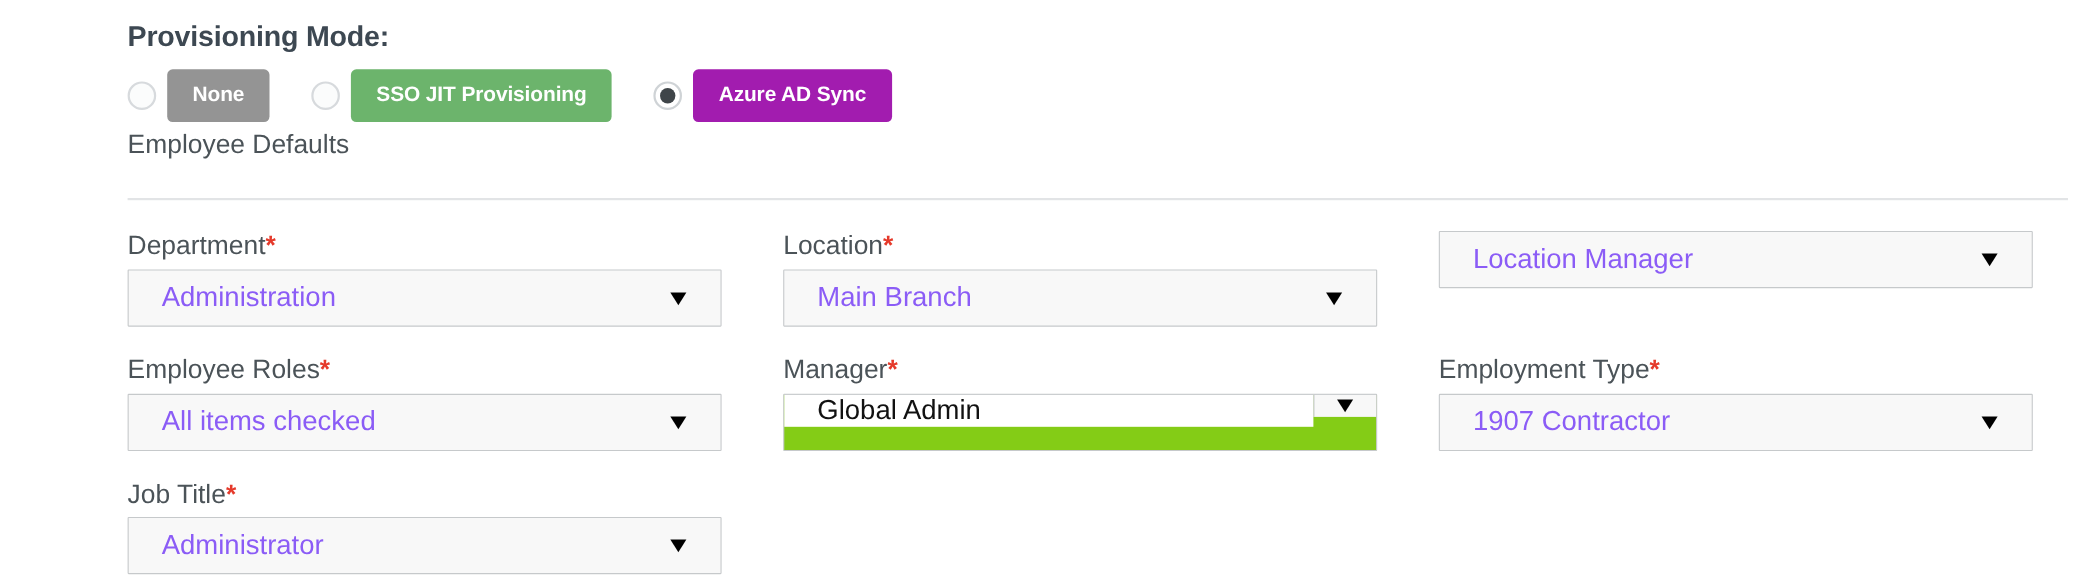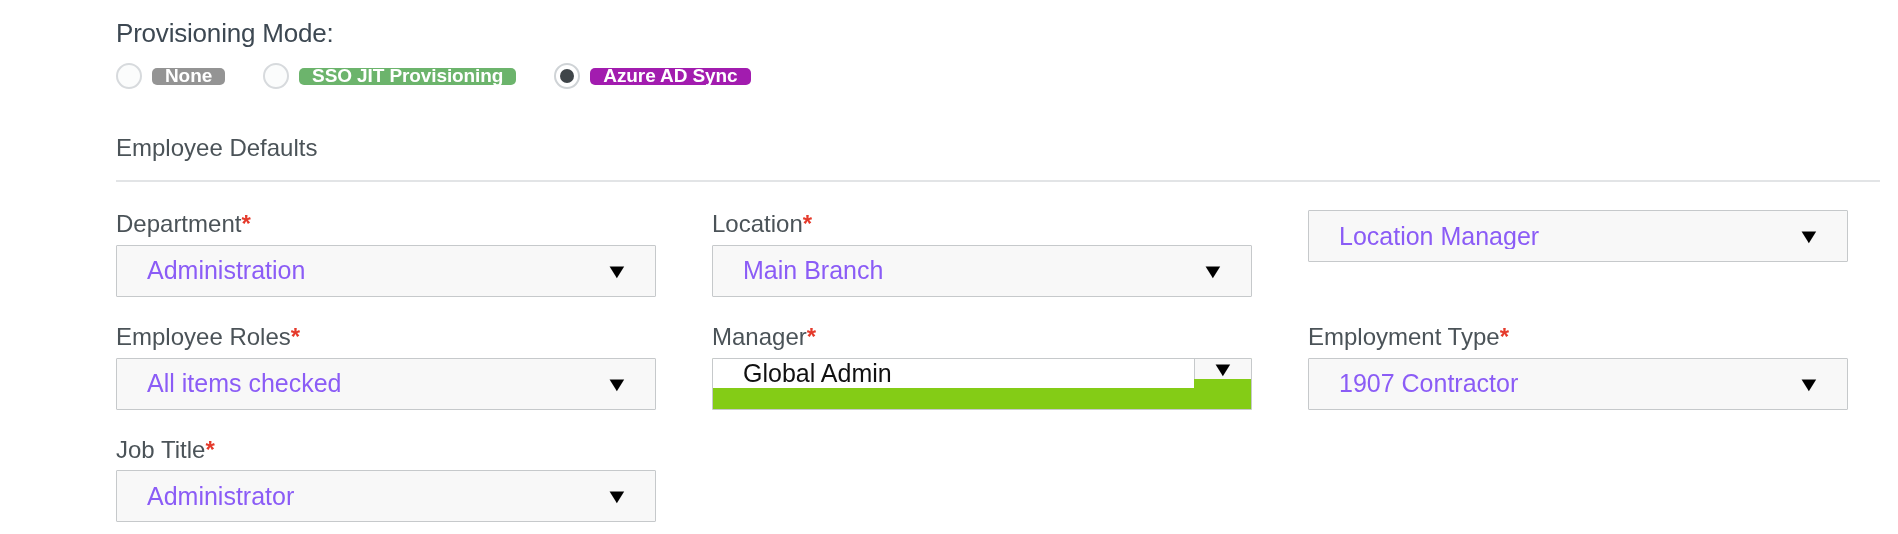--- a/index.html
+++ b/index.html
@@ -25,21 +25,21 @@
   
   .prov-section {
     position: absolute;
     left: 116px;
     top: 18px;
     width: 1764px;
   }
 
   .prov-title {
     font-size: 26px;
-    font-weight: normal;
+    font-weight: bold;
     color: #3d4852;
     letter-spacing: -0.2px;
     line-height: 1.2;
     margin: 0 0 14px 0;
   }
 
   .radio-row {
     display: flex;
     align-items: center;
     gap: 0px;
@@ -74,36 +74,36 @@
     height: 14px;
     border-radius: 50%;
     background: #3f4549;
     display: block;
   }
 
   .badge {
     display: inline-flex;
     align-items: center;
     justify-content: center;
-    height: 17px;
-    padding: 0 13px;
+    height: 48px;
+    padding: 0 23px;
     border-radius: 5px;
     color: #ffffff;
     font-size: 19px;
     font-weight: bold;
     letter-spacing: -0.1px;
     white-space: nowrap;
     box-sizing: border-box;
   }
 
   
   .defaults-header {
     position: absolute;
     left: 116px;
-    top: 136px;
+    top: 120px;
     font-size: 24px;
     color: #4b5358;
     font-weight: normal;
     line-height: 1;
   }
 
   .divider {
     position: absolute;
     left: 116px;
     top: 180px;

